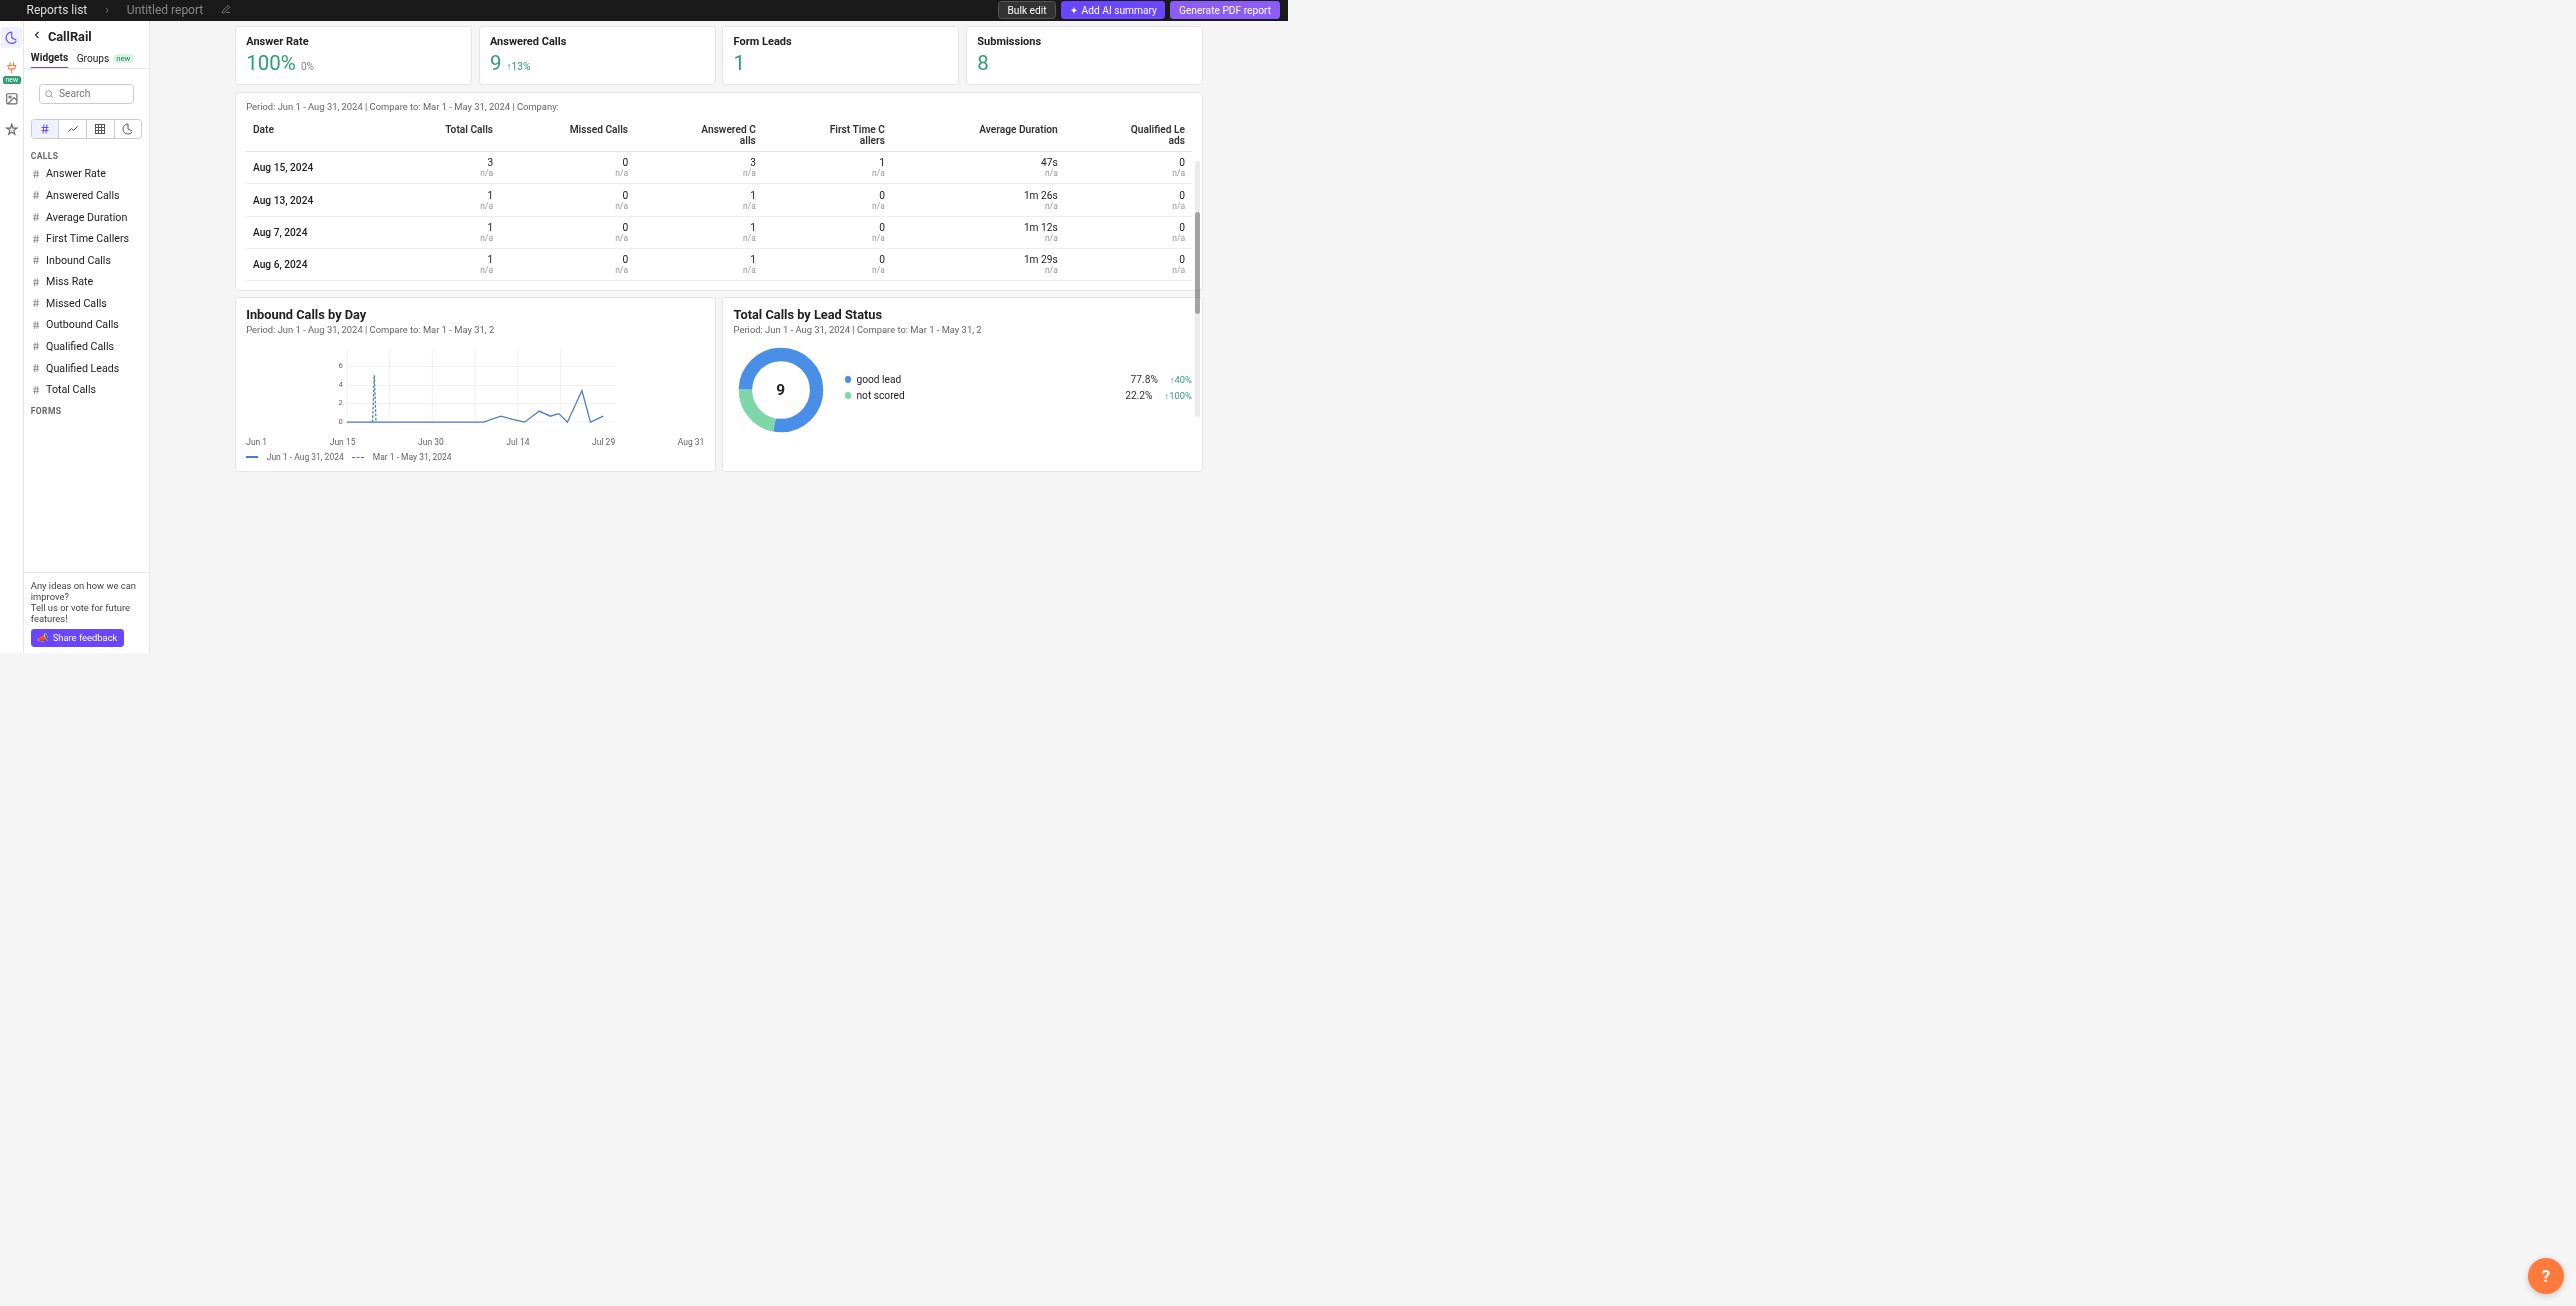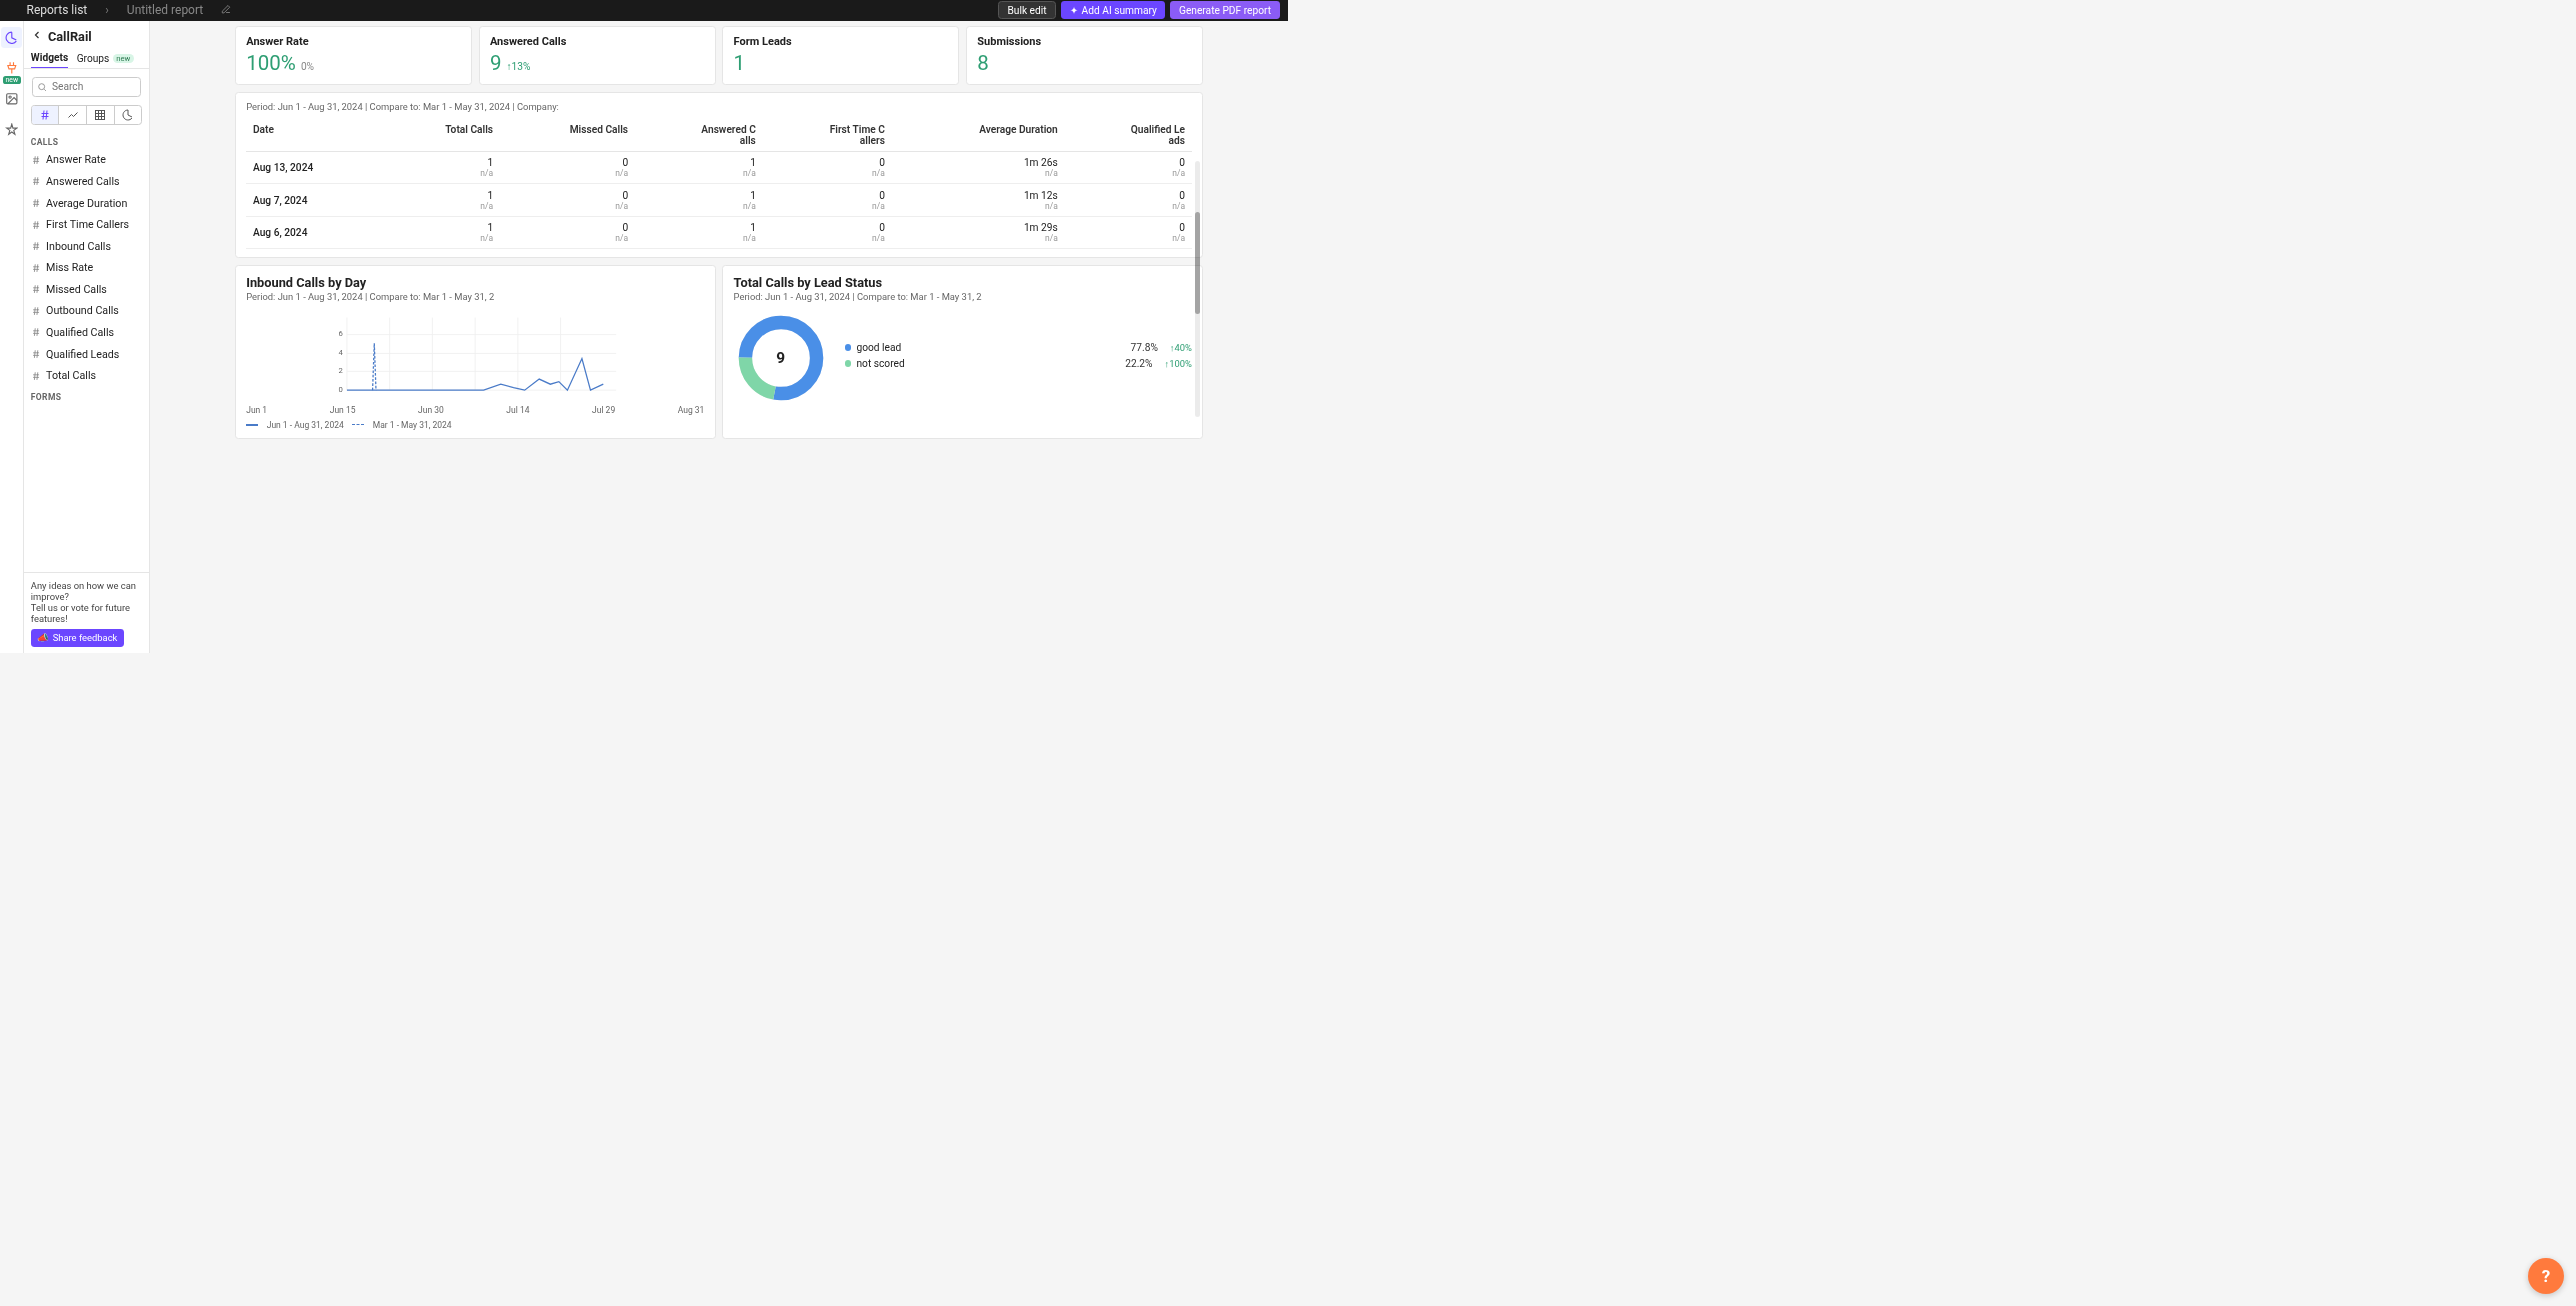--- a/index.html
+++ b/index.html
@@ -19,21 +19,21 @@
 .rail svg{width:13.6px;height:13.6px}
 .badge-new{position:absolute;bottom:-5.1px;left:1.7px;background:#2e9e73;color:#fff;font-size:6.8px;padding:0 2.6px;border-radius:2.6px}
 .sidepanel{width:126px;background:#fff;border-right:0.9px solid #e5e5e5;display:flex;flex-direction:column}
 .sp-head{display:flex;align-items:center;gap:5.1px;padding:8.5px 6.8px 5.1px}
 .sp-head svg{width:12px;height:12px}
 .sp-title{font-weight:700;font-size:12.8px}
 .tabs{display:flex;gap:8.5px;padding:0 6.8px;border-bottom:0.9px solid #e5e5e5;font-size:10.2px}
 .tab{padding:3.4px 0;cursor:pointer;display:flex;align-items:center;gap:3.4px}
 .tab.active{border-bottom:1.7px solid #6b46ff;font-weight:700}
 .tag-new{background:#d8f5e6;color:#2e7a52;font-size:7.7px;padding:0 3.4px;border-radius:5.1px}
-.search{margin:8px;position:relative}
+.search{margin:15px;position:relative}
 .search input{width:100%;padding:3.4px 5.1px 3.4px 19px;border:0.9px solid #ccc;border-radius:3.4px;font-size:10.2px}
 .search svg{position:absolute;left:5.1px;top:5.1px;width:10.2px;height:10.2px;color:#888}
 .typebar{display:flex;margin:0 6.8px 6.8px;border:0.9px solid #ccc;border-radius:3.4px;overflow:hidden}
 .typebar div{flex:1;display:flex;align-items:center;justify-content:center;padding:3.4px 0;border-right:0.9px solid #ccc;cursor:pointer}
 .typebar div:last-child{border-right:none}
 .typebar div.active{background:#eef2ff}
 .typebar svg{width:12px;height:12px;color:#555}
 .sectlabel{font-size:8.5px;font-weight:700;color:#666;padding:5.1px 6.8px 1.7px;letter-spacing:0.4px}
 .wlist{overflow:auto;flex:1}
 .witem{display:flex;align-items:center;gap:5.1px;padding:4.3px 6.8px;font-size:10.7px;cursor:pointer}
@@ -284,20 +284,29 @@
               <th>Total Calls</th>
               <th>Missed Calls</th>
               <th>Answered C<br>alls</th>
               <th>First Time C<br>allers</th>
               <th>Average Duration</th>
               <th>Qualified Le<br>ads</th>
             </tr>
           </thead>
         <tbody id="mbody">
             <tr>
+              <td>Aug 15, 2024</td>
+              <td>3<span class="sub">n/a</span></td>
+              <td>0<span class="sub">n/a</span></td>
+              <td>3<span class="sub">n/a</span></td>
+              <td>1<span class="sub">n/a</span></td>
+              <td>47s<span class="sub">n/a</span></td>
+              <td>0<span class="sub">n/a</span></td>
+            </tr>
+            <tr>
               <td>Aug 13, 2024</td>
               <td>1<span class="sub">n/a</span></td>
               <td>0<span class="sub">n/a</span></td>
               <td>1<span class="sub">n/a</span></td>
               <td>0<span class="sub">n/a</span></td>
               <td>1m 26s<span class="sub">n/a</span></td>
               <td>0<span class="sub">n/a</span></td>
             </tr>
             <tr>
               <td>Aug 7, 2024</td>

